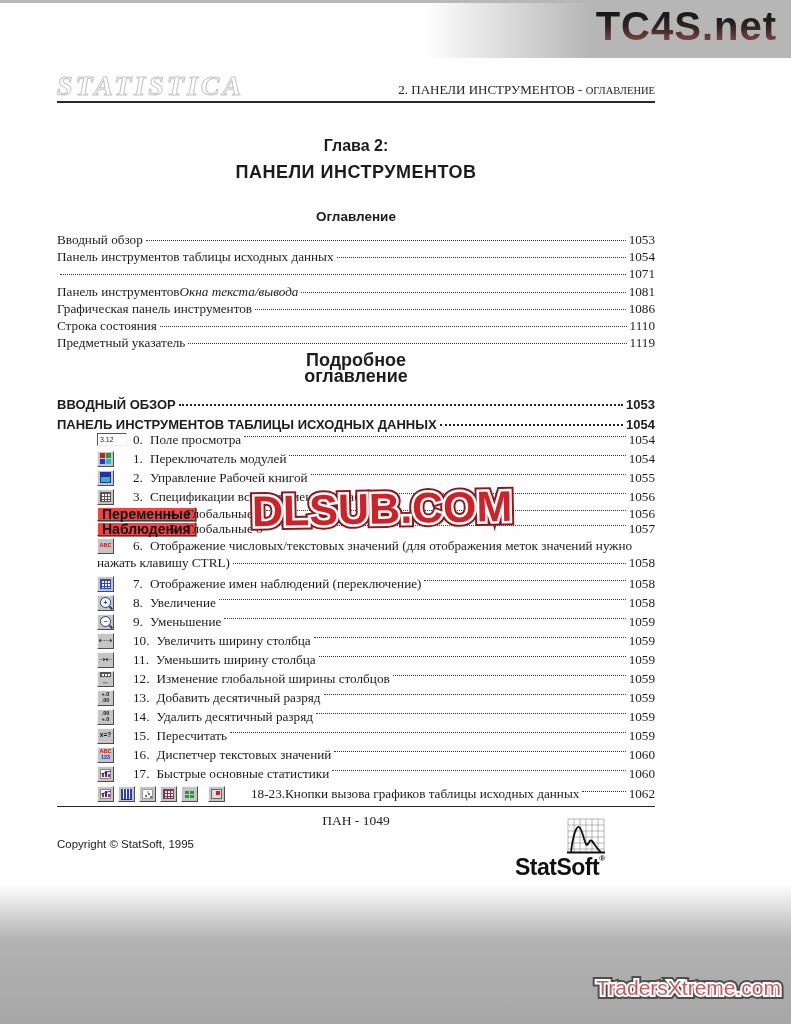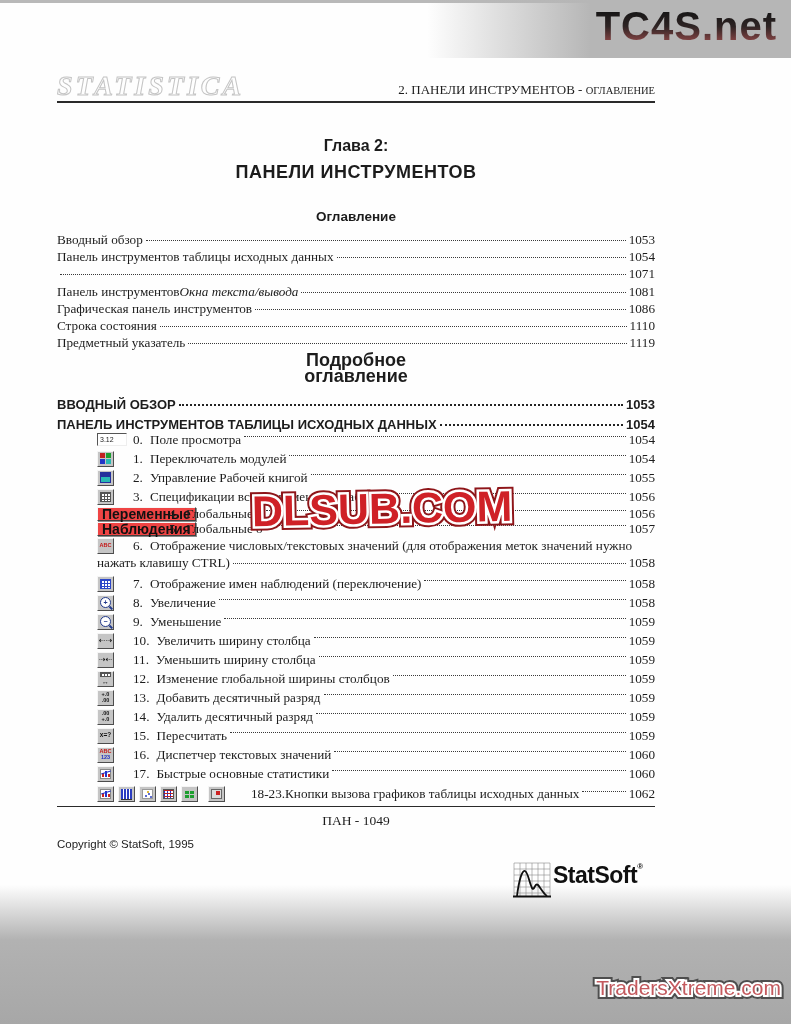--- a/index.html
+++ b/index.html
@@ -125,21 +125,21 @@
      linear-gradient(90deg,#23c 1px,transparent 1px) 0 0/3px 100%,#fff;border:1px solid #555;box-sizing:border-box;}
   .g-icons{width:11px;height:10px;display:grid;grid-template-columns:4px 4px;grid-gap:1px;justify-content:center;align-content:center;}
   .g-icons i{width:4px;height:3px;background:#1d9e2f;}
   .g-custom{width:11px;height:10px;background:#dcdcdc;border:1px solid #666;box-sizing:border-box;position:relative;}
   .g-custom i{position:absolute;right:1px;top:1px;width:4px;height:4px;background:#c22;}
 
   
   .foot-rule{position:absolute;left:57px;top:806px;width:598px;border-top:1.6px solid #2a2a2a;}
   .foot-page{position:absolute;left:57px;top:813px;width:598px;text-align:center;font-size:13.5px;}
   .copyright{position:absolute;left:57px;top:838px;font-family:"Liberation Sans",sans-serif;font-size:11.5px;color:#222;}
-  .statsoft{position:absolute;left:513px;top:862px;display:flex;}
+  .statsoft{position:absolute;left:513px;top:818px;display:flex;align-items:flex-end;flex-direction:column;}
   .statsoft svg{display:block;}
   .ss-text{font-family:"Liberation Sans",sans-serif;font-weight:bold;font-size:23px;color:#101010;letter-spacing:-.5px;margin-left:2px;}
   .ss-reg{font-size:8px;vertical-align:top;}
 </style>
 </head>
 <body>
 
 <div class="top-edge"></div>
 <div class="top-grey-band"></div>
 

